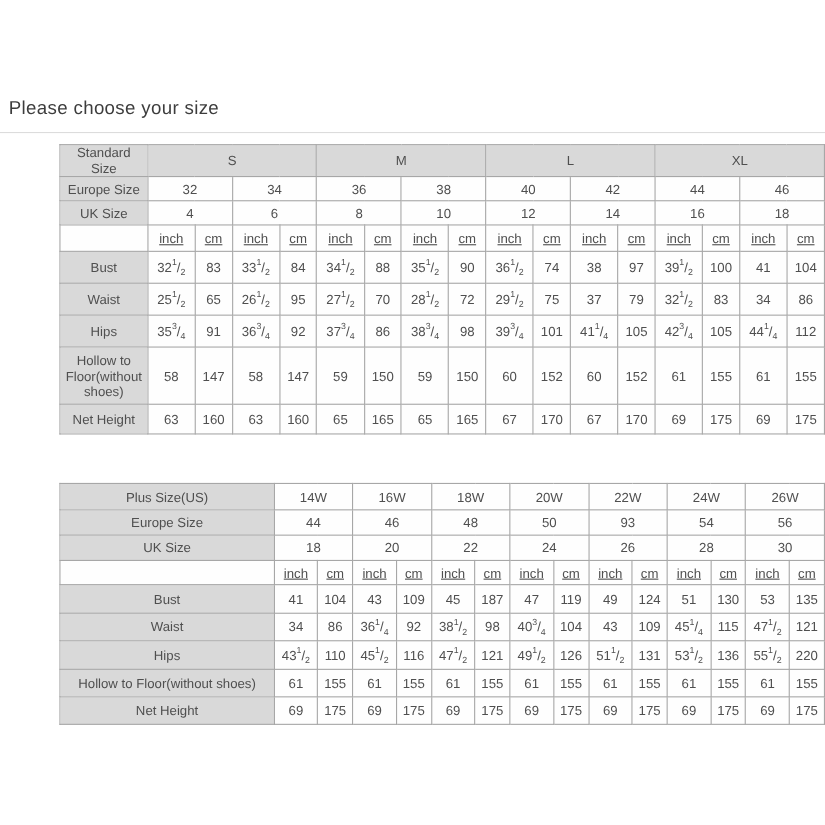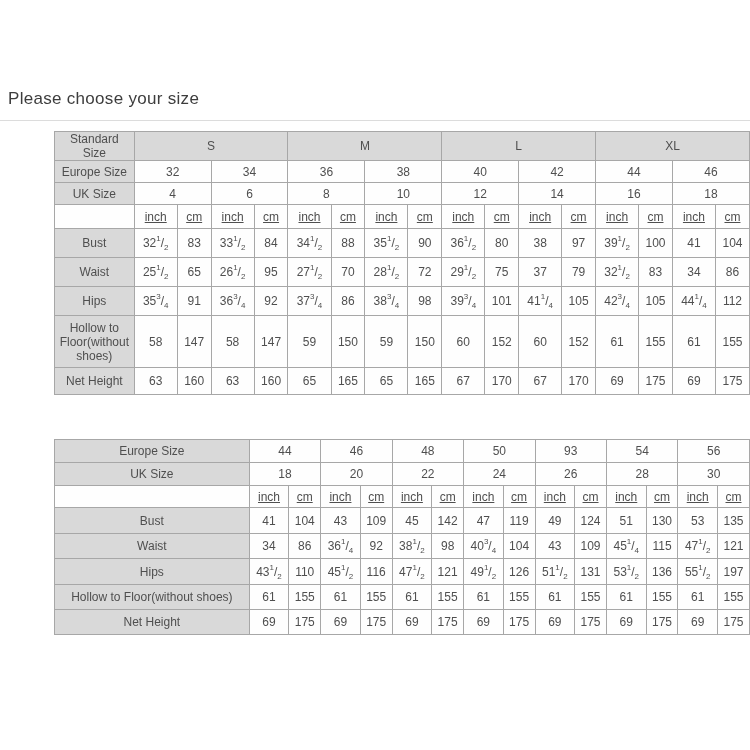--- a/index.html
+++ b/index.html
@@ -147,21 +147,21 @@
           <td class="hdr">Bust</td>
           <td class="val num">32<sup>1</sup>/<sub>2</sub></td>
           <td class="val num">83</td>
           <td class="val num">33<sup>1</sup>/<sub>2</sub></td>
           <td class="val num">84</td>
           <td class="val num">34<sup>1</sup>/<sub>2</sub></td>
           <td class="val num">88</td>
           <td class="val num">35<sup>1</sup>/<sub>2</sub></td>
           <td class="val num">90</td>
           <td class="val num">36<sup>1</sup>/<sub>2</sub></td>
-          <td class="val num">80</td>
+          <td class="val num">74</td>
           <td class="val num">38</td>
           <td class="val num">97</td>
           <td class="val num">39<sup>1</sup>/<sub>2</sub></td>
           <td class="val num">100</td>
           <td class="val num">41</td>
           <td class="val num">104</td>
         </tr>
         <tr style="height: 29px;">
           <td class="hdr">Waist</td>
           <td class="val num">25<sup>1</sup>/<sub>2</sub></td>
@@ -252,20 +252,30 @@
         <col style="width: 41px;">
         <col style="width: 33px;">
         <col style="width: 41px;">
         <col style="width: 33px;">
         <col style="width: 41px;">
         <col style="width: 33px;">
         <col style="width: 41px;">
         <col style="width: 33px;">
       </colgroup>
     <tbody>
+        <tr style="height: 24px;">
+          <td class="hdr">Plus Size(US)</td>
+          <td class="val" colspan="2">14W</td>
+          <td class="val" colspan="2">16W</td>
+          <td class="val" colspan="2">18W</td>
+          <td class="val" colspan="2">20W</td>
+          <td class="val" colspan="2">22W</td>
+          <td class="val" colspan="2">24W</td>
+          <td class="val" colspan="2">26W</td>
+        </tr>
         <tr style="height: 23px;">
           <td class="hdr">Europe Size</td>
           <td class="val" colspan="2">44</td>
           <td class="val" colspan="2">46</td>
           <td class="val" colspan="2">48</td>
           <td class="val" colspan="2">50</td>
           <td class="val" colspan="2">93</td>
           <td class="val" colspan="2">54</td>
           <td class="val" colspan="2">56</td>
         </tr>
@@ -296,21 +306,21 @@
           <td class="val unit">inch</td>
           <td class="val unit">cm</td>
         </tr>
         <tr style="height: 26px;">
           <td class="hdr">Bust</td>
           <td class="val num">41</td>
           <td class="val num">104</td>
           <td class="val num">43</td>
           <td class="val num">109</td>
           <td class="val num">45</td>
-          <td class="val num">142</td>
+          <td class="val num">187</td>
           <td class="val num">47</td>
           <td class="val num">119</td>
           <td class="val num">49</td>
           <td class="val num">124</td>
           <td class="val num">51</td>
           <td class="val num">130</td>
           <td class="val num">53</td>
           <td class="val num">135</td>
         </tr>
         <tr style="height: 25px;">
@@ -338,21 +348,21 @@
           <td class="val num">116</td>
           <td class="val num">47<sup>1</sup>/<sub>2</sub></td>
           <td class="val num">121</td>
           <td class="val num">49<sup>1</sup>/<sub>2</sub></td>
           <td class="val num">126</td>
           <td class="val num">51<sup>1</sup>/<sub>2</sub></td>
           <td class="val num">131</td>
           <td class="val num">53<sup>1</sup>/<sub>2</sub></td>
           <td class="val num">136</td>
           <td class="val num">55<sup>1</sup>/<sub>2</sub></td>
-          <td class="val num">197</td>
+          <td class="val num">220</td>
         </tr>
         <tr style="height: 25px;">
           <td class="hdr">Hollow to Floor(without shoes)</td>
           <td class="val num">61</td>
           <td class="val num">155</td>
           <td class="val num">61</td>
           <td class="val num">155</td>
           <td class="val num">61</td>
           <td class="val num">155</td>
           <td class="val num">61</td>

